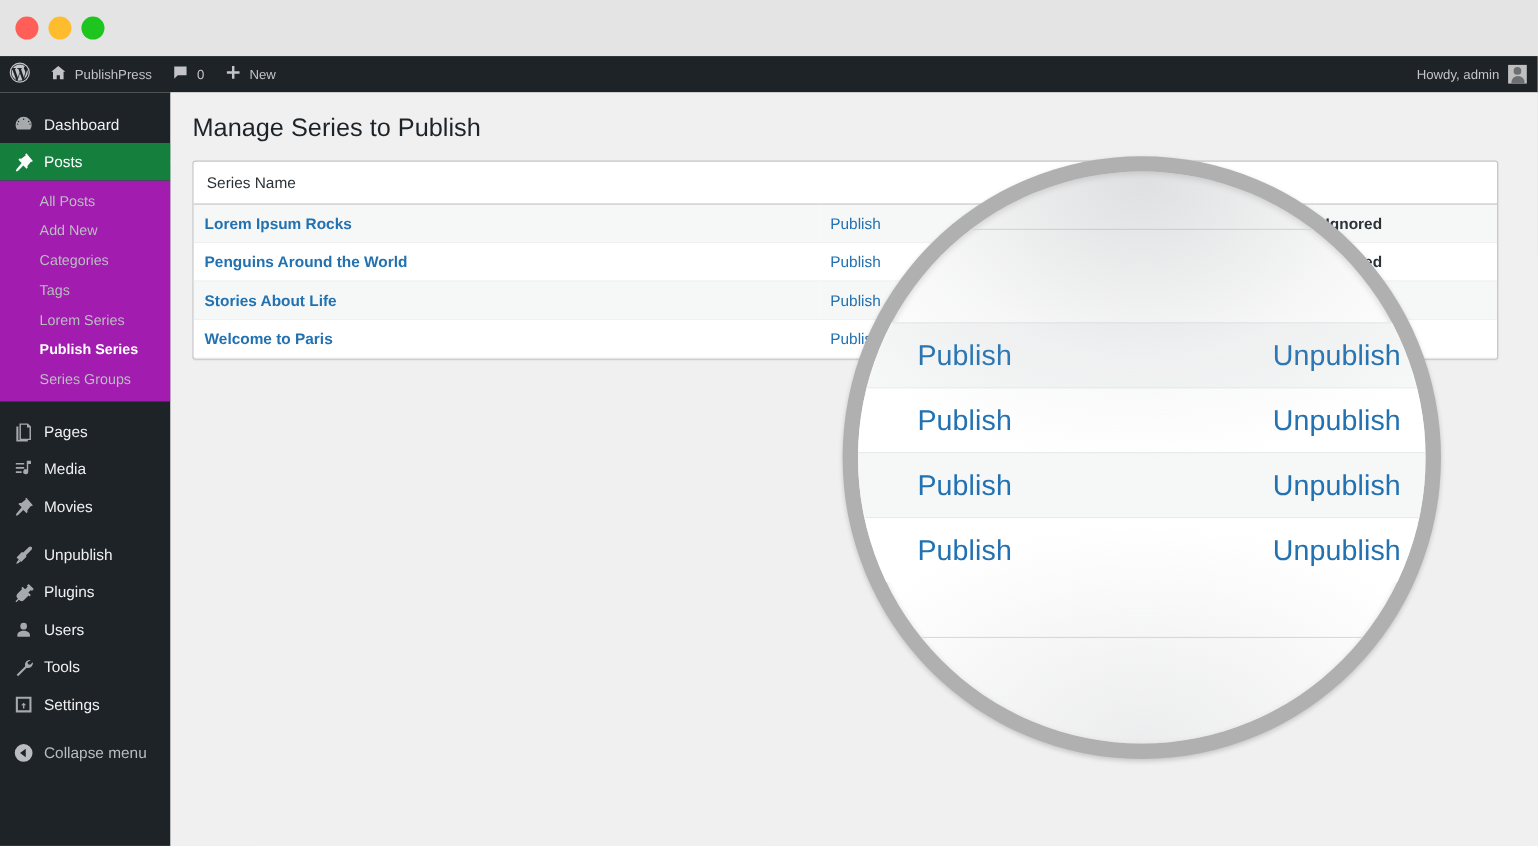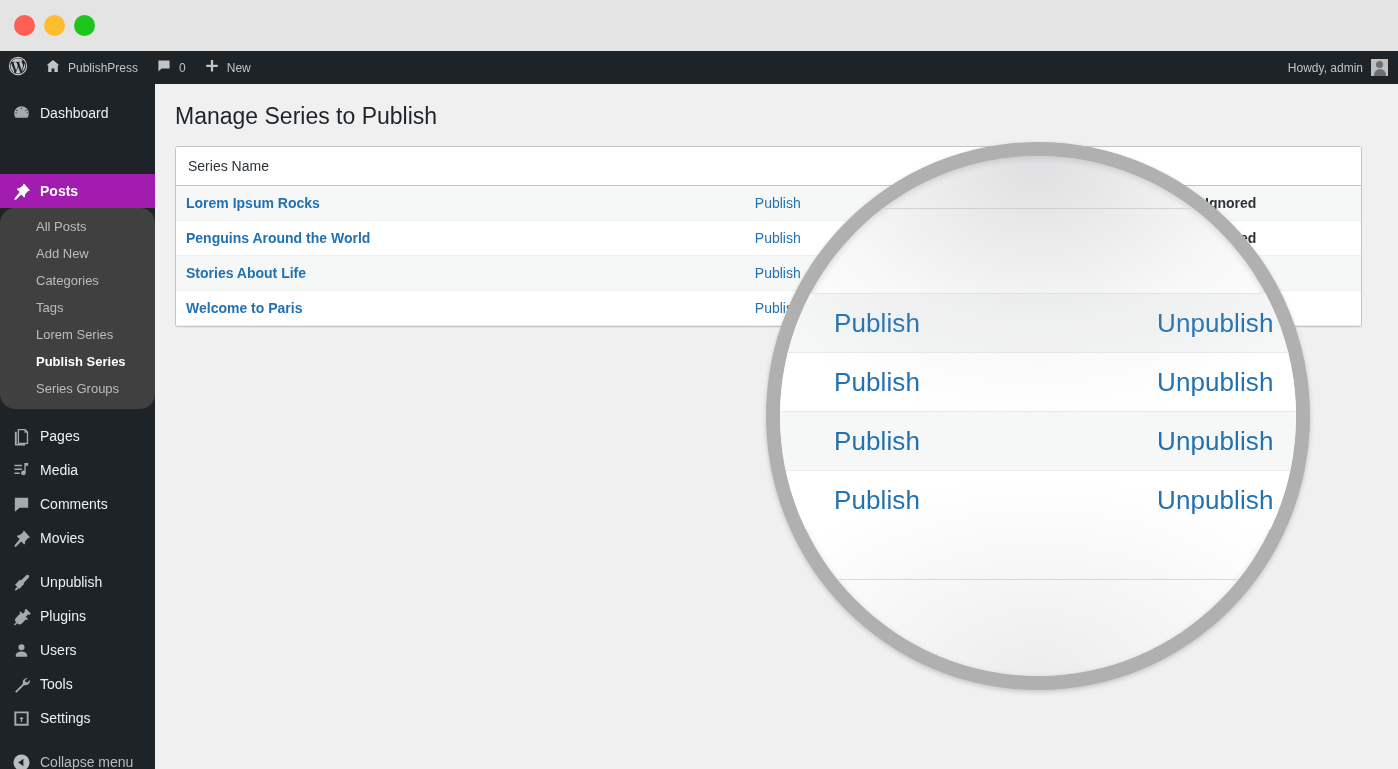--- a/index.html
+++ b/index.html
@@ -78,33 +78,32 @@
     display: flex; align-items: center; gap: 9px;
     height: 34px; padding-left: 11px;
     color: #f0f0f1; white-space: nowrap;
   }
   .menu-item .mi-icon {
     width: 20px; height: 20px; flex: 0 0 20px;
     display: flex; align-items: center; justify-content: center;
     color: #a7aaad;
   }
   .menu-item.current {
-    background: #a21caf; color: #fff;
-    font-weight: 700;
-    margin-top: 44px;
+    background: #15803d; color: #fff;
+    font-weight: 400;
   }
   .menu-item.current .mi-icon { color: #fff; }
   .menu-item.current::after {
     content: "";
     position: absolute; right: -8px; top: 50%;
     margin-top: -8px;
     border: 8px solid transparent;
     border-right-color: #f0f0f1;
   }
-  .submenu { background: #404040; padding: 5px 0 7px 0; border-radius: 15px; }
+  .submenu { background: #a21caf; padding: 5px 0 7px 0; }
   .submenu .sub-item {
     display: block; padding: 6px 0 6px 36px;
     font-size: 13px; color: #b9bcc0; white-space: nowrap;
   }
   .submenu .sub-item.current { color: #fff; font-weight: bold; }
   .menu-sep { height: 10px; }
   .menu-item.collapse { color: #b9bcc0; }
   .menu-item.collapse .mi-icon { color: #b9bcc0; }
 
   
@@ -303,28 +302,20 @@
 
       <div class="menu-item">
         <span class="mi-icon">
           <svg viewBox="0 0 20 20">
               <path d="M13 2v8.3a2.4 2.4 0 1 0 1.4 2.2V5h2.6V2zM2.5 4h8v1.6h-8zm0 4h8v1.6h-8zm0 4h5.6v1.6H2.5z"></path>
             </svg>
         </span>
         <span>Media</span>
       </div>
 
-      <div class="menu-item">
-        <span class="mi-icon">
-          <svg viewBox="0 0 20 20">
-              <path d="M3 3h14v10.5H8l-5 4.2z"></path>
-            </svg>
-        </span>
-        <span>Comments</span>
-      </div>
 
       <div class="menu-item">
         <span class="mi-icon">
           <svg viewBox="0 0 20 20">
               <path d="M12.6 1.5 11.5 2.6l.6.6-4.3 3.5-1.8-.2-1 1 3.1 3.1L3 16.9l-.5 2 2-.5 5.2-5.2 3.1 3.1 1-1-.2-1.8 3.5-4.3.6.6 1.1-1.1z"></path>
             </svg>
         </span>
         <span>Movies</span>
       </div>
 

